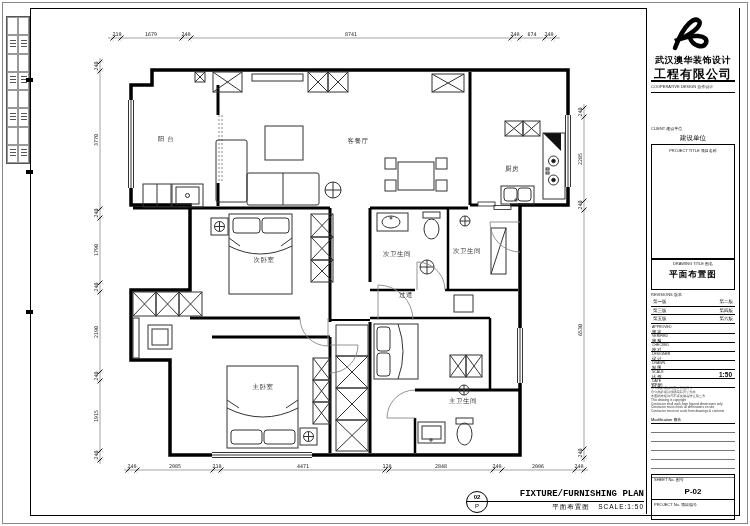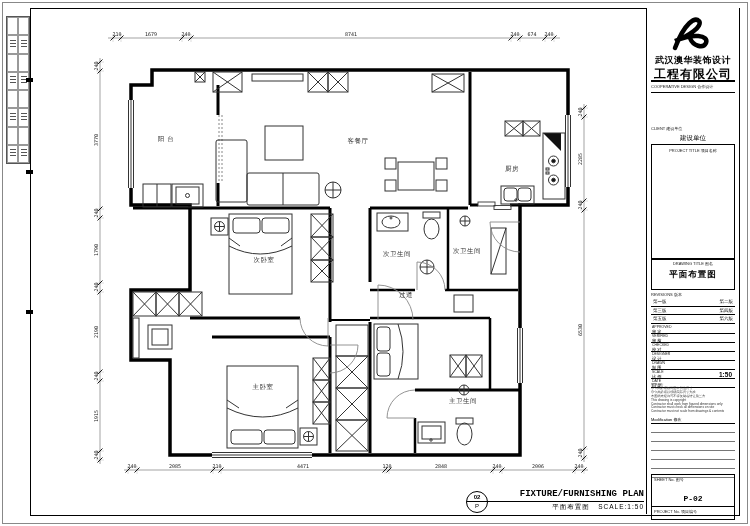--- a/index.html
+++ b/index.html
@@ -38,21 +38,21 @@
   .rolerow{position:relative;border-bottom:0.7px solid #000;height:8px;font-size:3.5px;color:#222;}
   .r-en{position:absolute;left:1px;top:0;}
   .r-zh{position:absolute;left:1px;top:3.6px;font-size:4.2px;color:#000;}
   .r-val{position:absolute;right:3px;top:1px;font-size:6.5px;font-weight:bold;color:#000;}
   .tb-notes{top:375px;font-size:3.2px;line-height:3.9px;color:#333;overflow:hidden;height:33px;}
   .tb-mod-cap{top:409px;font-size:4px;border-bottom:0.7px solid #000;padding-bottom:1px;}
   .tb-mod-rows{top:416px;}
   .modrow{height:8px;border-bottom:0.6px solid #777;}
   .tb-sheetbox{top:466px;height:44px;border:0.9px solid #000;}
   .sheet-cap{font-size:4px;color:#222;margin:2px 2px 0 2px;}
-  .sheet-val{font-size:8px;font-weight:bold;text-align:center;margin-top:12px;font-family:Liberation Mono, monospace;}
+  .sheet-val{font-size:8px;font-weight:bold;text-align:center;margin-top:5px;font-family:Liberation Sans, sans-serif;}
   .sheet-hr{border-top:0.8px solid #000;margin-top:3px;}
   .proj-cap{font-size:4px;color:#222;margin:1.5px 2px 0 2px;}
 
   
   .detail-circle{position:absolute;left:466px;top:491px;width:20px;height:20px;border:1px solid #000;
                  border-radius:50%;font-size:6px;text-align:center;background:#fff;}
   .detail-circle .num{display:block;height:9px;line-height:10px;border-bottom:0.8px solid #000;font-weight:bold;}
   .detail-circle .let{display:block;height:9px;line-height:9px;}
   .leader-line{position:absolute;left:487px;top:501px;width:157px;border-top:1px solid #000;}
   .plan-title-en{position:absolute;left:448px;top:489px;width:196px;text-align:right;

